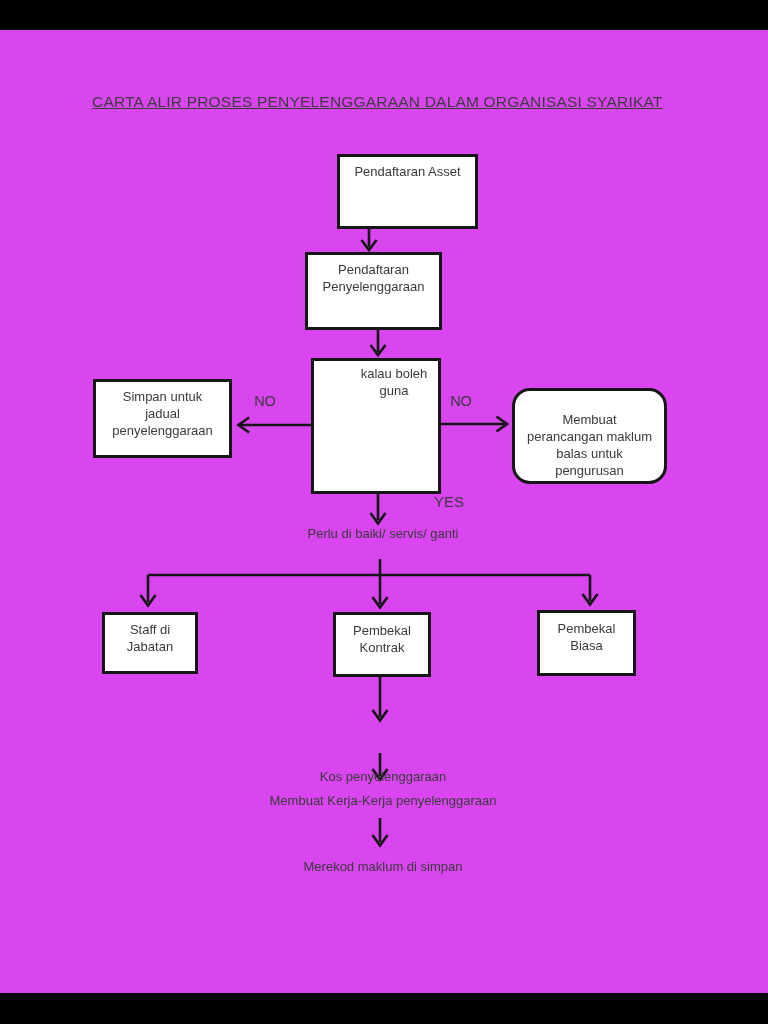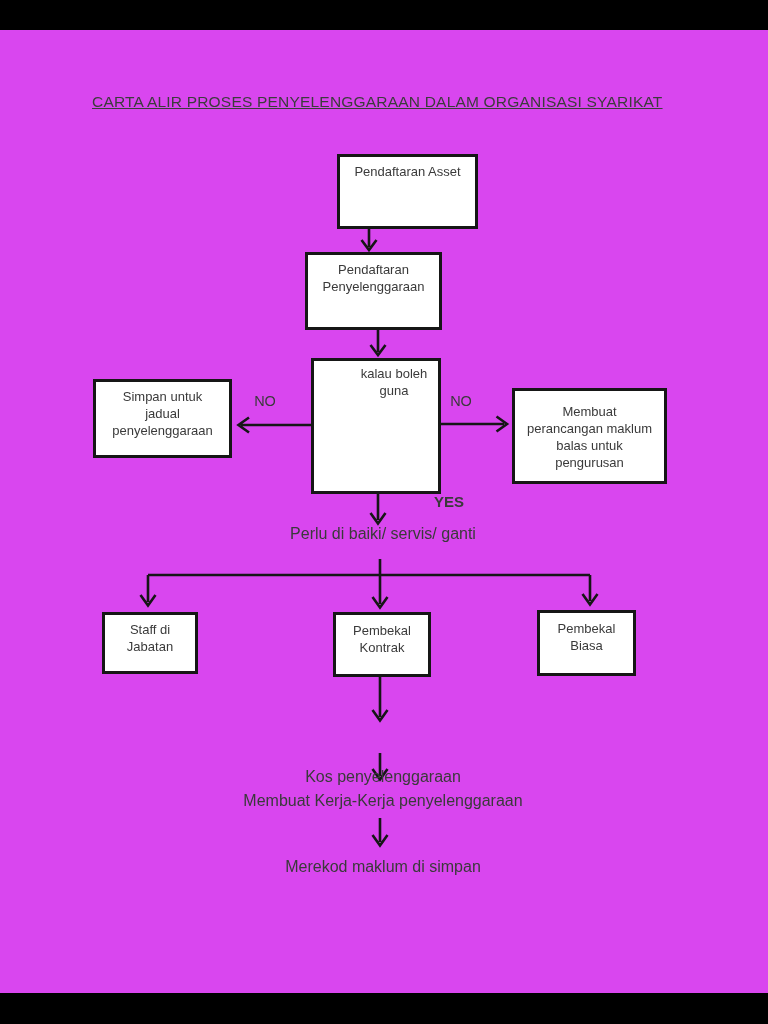--- a/index.html
+++ b/index.html
@@ -21,28 +21,28 @@
   .box{
     position:absolute;box-sizing:border-box;
     border:3px solid #161616;background:#ffffff;
     color:#3a3a3a;font-size:13px;line-height:17px;text-align:center;
   }
   .box span{display:block;}
   .b-asset{left:301px;top:154px;width:141px;height:75px;padding-top:6px;margin-left:36px;}
   .b-pendaftaran{left:305px;top:252px;width:137px;height:78px;padding-top:6px;}
   .b-kalau{left:311px;top:358px;width:130px;height:136px;padding-top:4px;padding-left:36px;}
   .b-simpan{left:93px;top:379px;width:139px;height:79px;padding-top:6px;}
-  .b-maklum{left:512px;top:388px;width:155px;height:96px;padding-top:12px;}
+  .b-maklum{left:512px;top:388px;width:155px;height:96px;padding-top:20px;border-radius:18px;}
   .b-staff{left:102px;top:612px;width:96px;height:62px;padding-top:6px;}
   .b-kontrak{left:333px;top:612px;width:98px;height:65px;padding-top:7px;}
   .b-biasa{left:537px;top:610px;width:99px;height:66px;padding-top:7px;}
-  .lbl{position:absolute;color:#3a3a3a;font-size:16px;line-height:16px;text-align:center;}
+  .lbl{position:absolute;color:#3a3a3a;font-size:13px;line-height:16px;text-align:center;}
   .lbl-no-left{left:248px;top:393px;width:34px;font-size:14.5px;}
   .lbl-no-right{left:444px;top:393px;width:34px;font-size:14.5px;}
-  .lbl-yes{left:434px;top:494px;width:40px;font-size:15px;text-align:left;font-weight:bold;}
+  .lbl-yes{left:434px;top:494px;width:40px;font-size:15px;text-align:left;}
   .lbl-perlu{left:263px;top:526px;width:240px;}
   .lbl-kos{left:283px;top:729px;width:200px;margin-top:40px;}
   .lbl-kerja{left:233px;top:793px;width:300px;}
   .lbl-merekod{left:283px;top:859px;width:200px;}
   svg.wires{position:absolute;left:0;top:0;pointer-events:none;}
   svg.wires path{stroke:#161616;stroke-width:2.6;fill:none;}
 </style>
 </head>
 <body>
 

